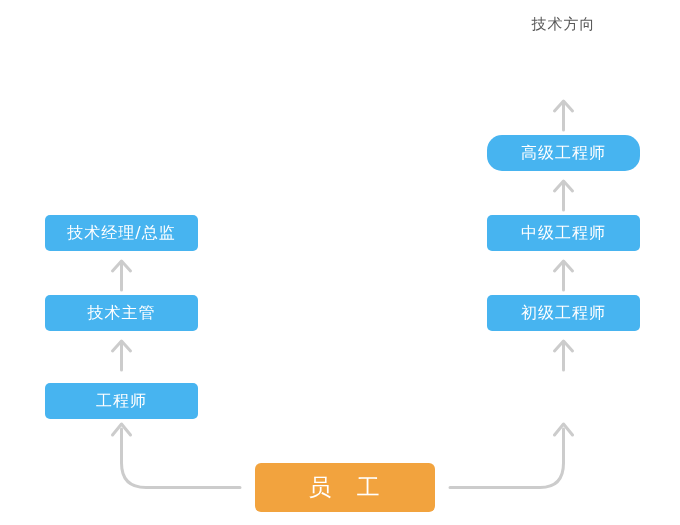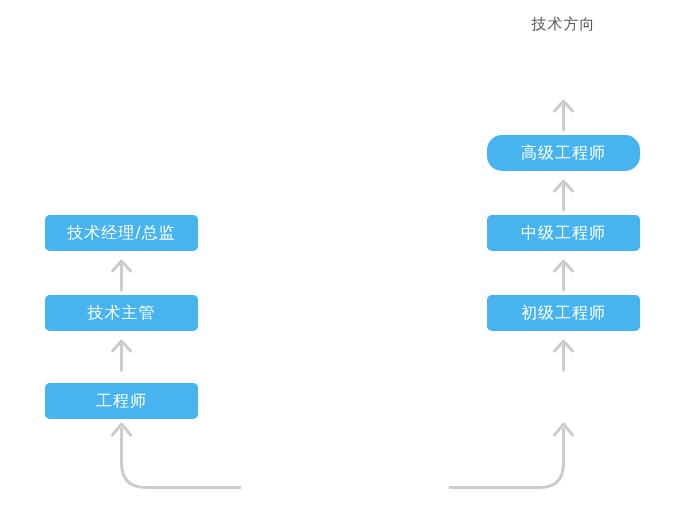--- a/index.html
+++ b/index.html
@@ -93,14 +93,15 @@
   <div class="track-heading heading-tech">技术方向</div>
 
   <div class="node col-right row-2">高级工程师</div>
   <div class="node col-right row-3">中级工程师</div>
   <div class="node col-right row-4">初级工程师</div>
 
   <div class="node col-left row-3">技术经理/总监</div>
   <div class="node col-left row-4">技术主管</div>
   <div class="node col-left row-5">工程师</div>
 
+  <div class="employee">员 工</div>
 
 </div>
 
 </body></html>

